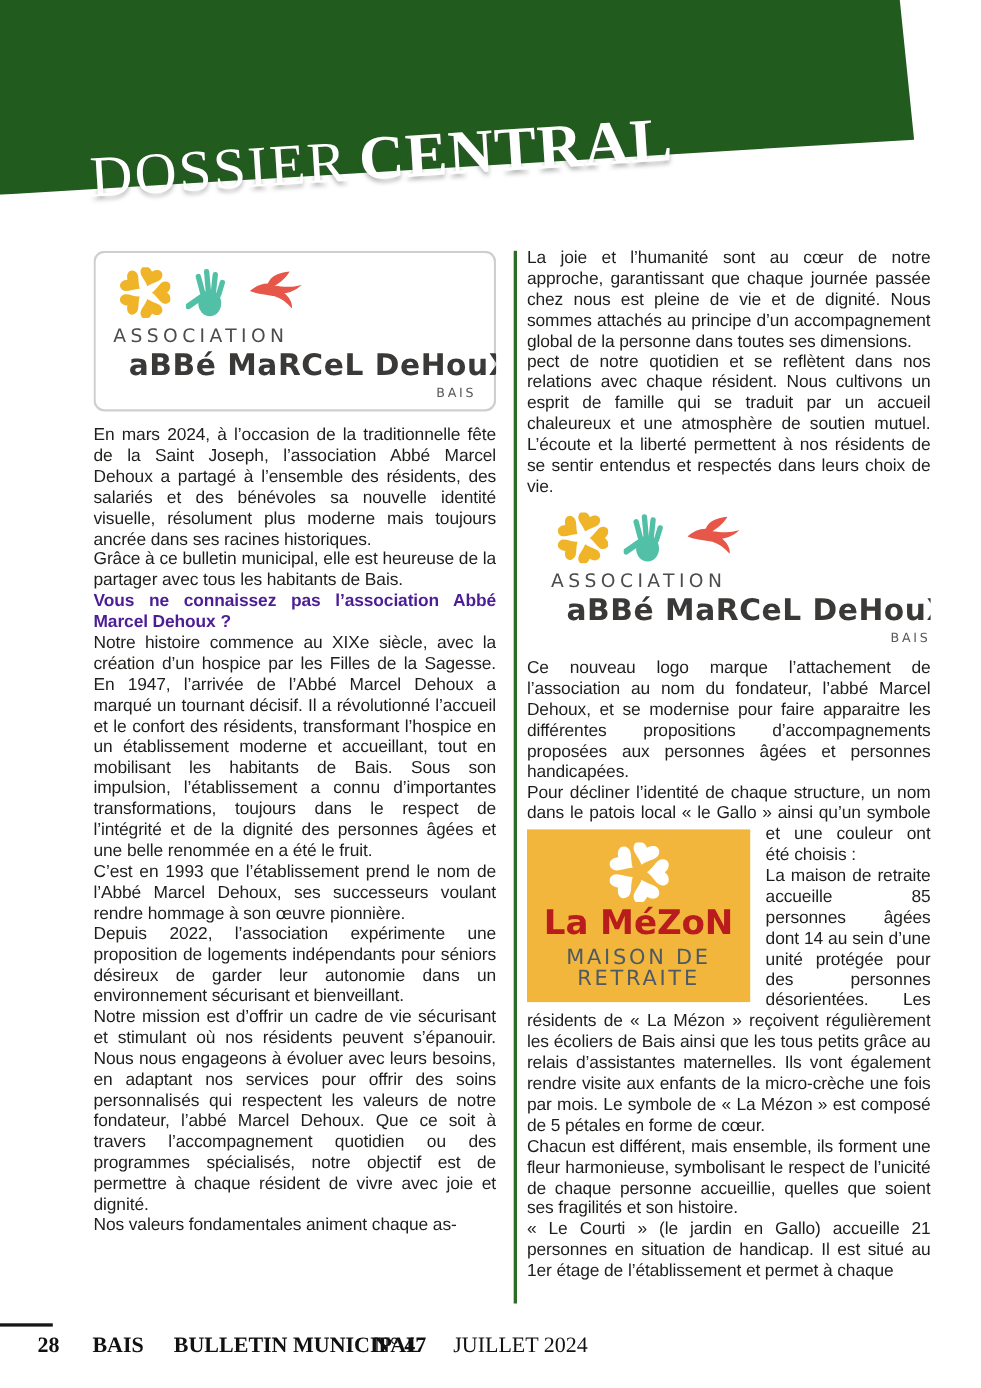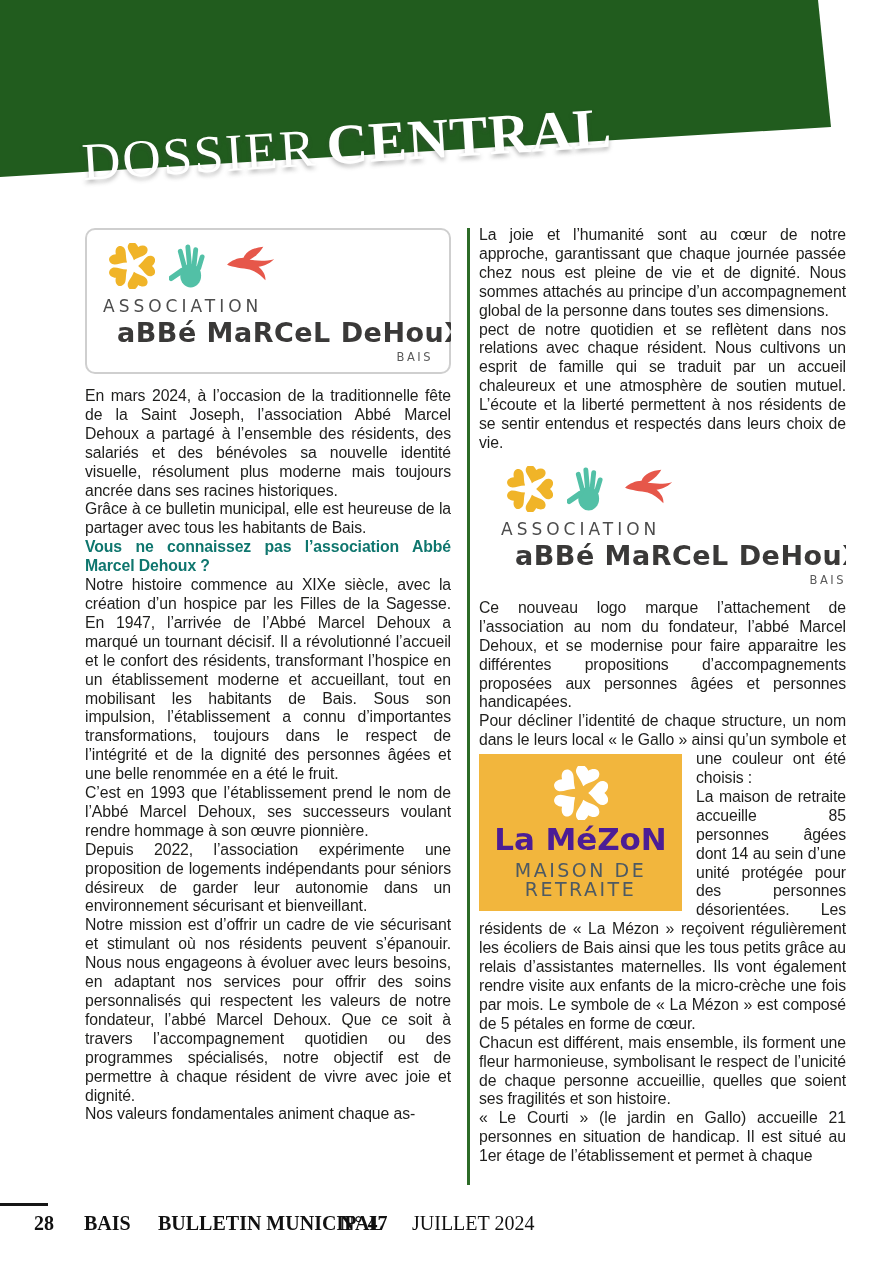--- a/index.html
+++ b/index.html
@@ -19,40 +19,40 @@
 
   
   .col{position:absolute;overflow:hidden;}
   .col-left{left:85px;top:228px;width:366px;height:966px;}
   .col-right{left:479px;top:226px;width:367px;height:968px;}
   .divider{position:absolute;left:467px;top:228px;width:3px;height:957px;background:#2d6b28;}
 
   .col p{margin:0;text-align:justify;font-size:15.8px;line-height:18.9px;
          letter-spacing:-0.1px;hyphens:auto;-webkit-hyphens:auto;}
   .green-heading{margin:9px 0 1px 0;font-size:16.2px;line-height:19.5px;font-weight:700;
-                 color:#0f766e;text-align:left;}
+                 color:#4c1d95;text-align:left;}
 
   
   .logo-box{border:2px solid #cfcfcf;border-radius:10px;padding:10px 16px 8px 16px;
             margin-bottom:13px;background:#ffffff;}
   .logo-plain{margin:10px 0 12px 22px;}
   .logo-icons{display:flex;align-items:center;gap:14px;margin-left:6px;height:52px;}
   .logo-kicker{font-size:17px;letter-spacing:4px;color:#4c4c4c;margin-top:4px;
                font-family:"DejaVu Sans",sans-serif;}
   .logo-wordmark{font-size:27px;font-weight:700;letter-spacing:0.5px;color:#3a3938;
                  font-family:"DejaVu Sans",sans-serif;margin-top:1px;white-space:nowrap;margin-left:14px;}
   .logo-city{font-size:11.5px;letter-spacing:2.5px;color:#5a5a5a;text-align:right;
              margin-top:2px;font-family:"DejaVu Sans",sans-serif;}
 
   
   .mezon-box{display:block;float:left;width:203px;height:157px;background:#f2b63d;
              margin:4px 14px 4px 0;text-align:center;padding-top:0;}
   .mezon-flower{display:block;margin:12px auto 0 auto;}
   .mezon-name{display:block;font-family:"DejaVu Sans",sans-serif;font-weight:700;
-              font-size:31px;color:#4c1d95;line-height:34px;margin-top:2px;}
+              font-size:31px;color:#b91c1c;line-height:34px;margin-top:2px;}
   .mezon-sub{display:block;font-family:"DejaVu Sans",sans-serif;font-size:19px;
              letter-spacing:2.5px;color:#4e5a63;margin-top:5px;}
 
   
   .footer-rule{position:absolute;left:0;top:1203px;width:48px;height:3px;background:#161616;}
   .footer-item{position:absolute;top:1212px;font-family:"Liberation Serif",serif;
                font-size:20px;font-weight:700;color:#111111;white-space:nowrap;}
   .footer-item.light{font-weight:400;}
   .f-page{left:34px;} .f-city{left:84px;} .f-pub{left:158px;} .f-issue{left:340px;} .f-date{left:412px;}
 
@@ -155,21 +155,21 @@
         </span>
       </div>
       <div class="logo-kicker">ASSOCIATION</div>
       <div class="logo-wordmark">aBBé MaRCeL DeHouX</div>
       <div class="logo-city">BAIS</div>
     </div>
 
     <p>Ce nouveau logo marque l’attachement de l’association au nom du fondateur, l’abbé Marcel Dehoux, et se modernise pour faire apparaitre les différentes propositions d’accompagnements proposées aux personnes âgées et personnes handicapées.</p>
 
     <p>
-      <span>Pour décliner l’identité de chaque structure, un nom dans le leurs local « le Gallo » ainsi qu’un </span>
+      <span>Pour décliner l’identité de chaque structure, un nom dans le patois local « le Gallo » ainsi qu’un </span>
       <span class="mezon-box">
         <svg class="mezon-flower" width="54" height="54" viewBox="-30 -30 60 60">
           <g fill="#ffffff">
             <path d="M0,7 C-6,-1 -15,-3 -13,-11 C-11,-17 -4,-16 0,-11 C4,-16 11,-17 13,-11 C15,-3 6,-1 0,7 Z" transform="rotate(18) translate(0,-15)"></path>
             <path d="M0,7 C-6,-1 -15,-3 -13,-11 C-11,-17 -4,-16 0,-11 C4,-16 11,-17 13,-11 C15,-3 6,-1 0,7 Z" transform="rotate(90) translate(0,-15)"></path>
             <path d="M0,7 C-6,-1 -15,-3 -13,-11 C-11,-17 -4,-16 0,-11 C4,-16 11,-17 13,-11 C15,-3 6,-1 0,7 Z" transform="rotate(162) translate(0,-15)"></path>
             <path d="M0,7 C-6,-1 -15,-3 -13,-11 C-11,-17 -4,-16 0,-11 C4,-16 11,-17 13,-11 C15,-3 6,-1 0,7 Z" transform="rotate(234) translate(0,-15)"></path>
             <path d="M0,7 C-6,-1 -15,-3 -13,-11 C-11,-17 -4,-16 0,-11 C4,-16 11,-17 13,-11 C15,-3 6,-1 0,7 Z" transform="rotate(306) translate(0,-15)"></path>
           </g>
         </svg>

